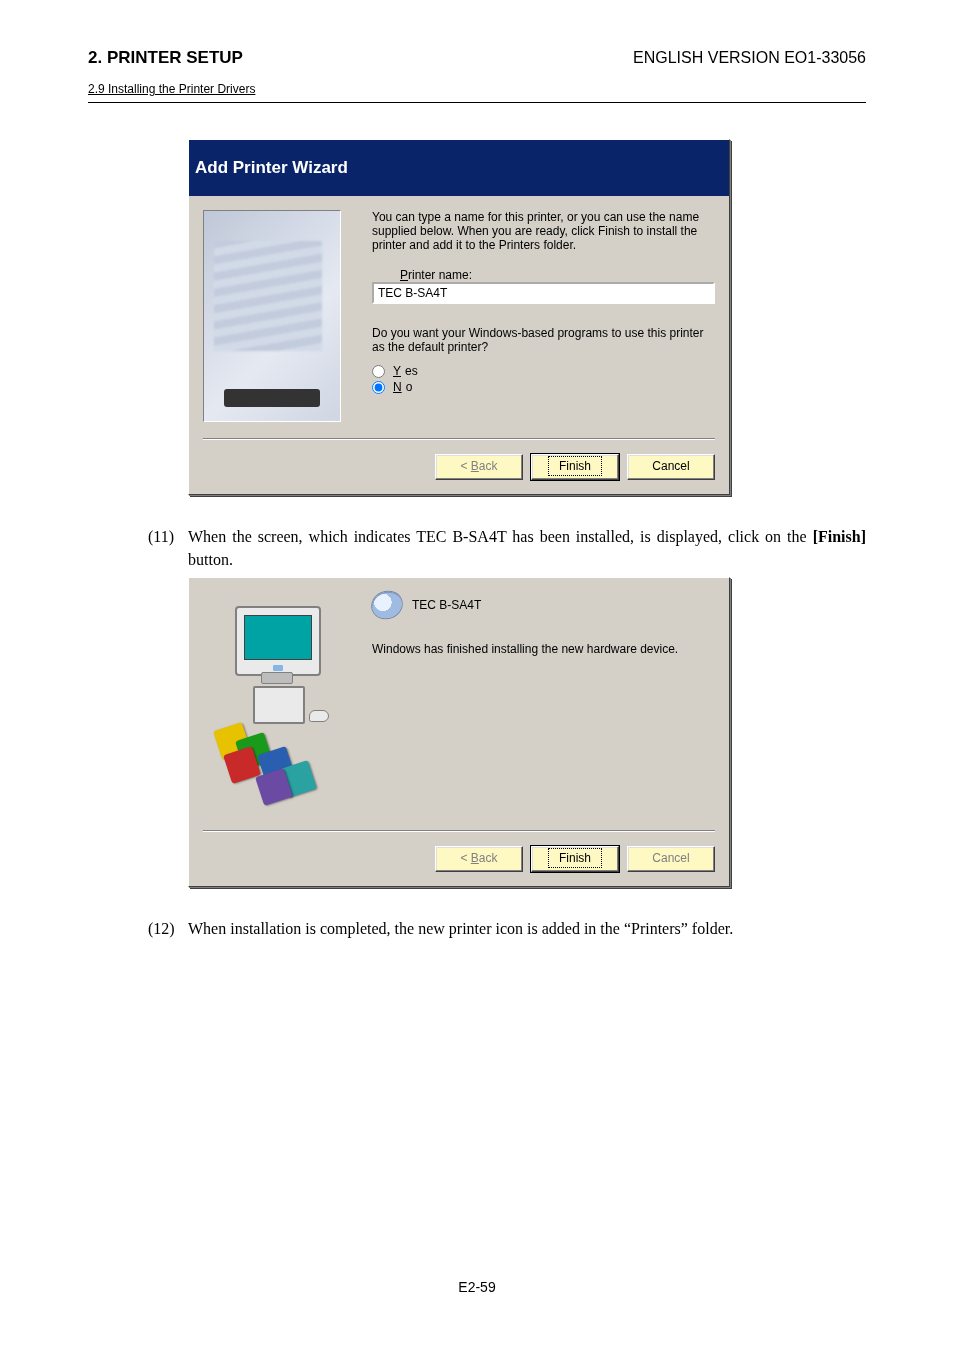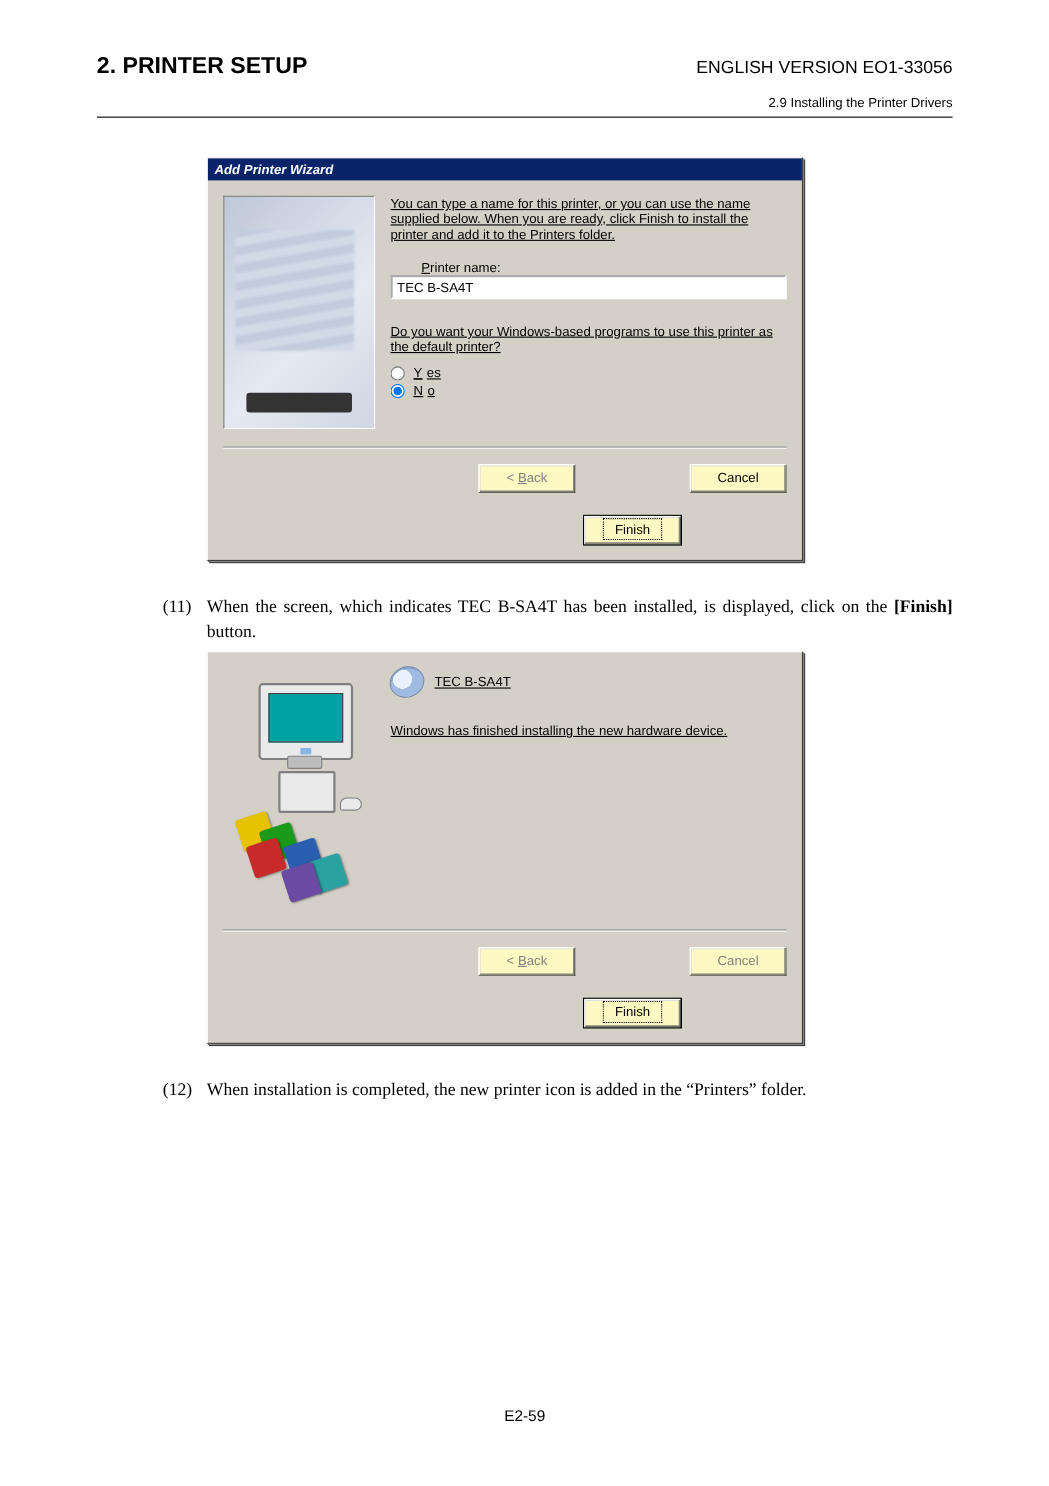--- a/index.html
+++ b/index.html
@@ -18,31 +18,31 @@
     padding: 48px 88px 60px 88px;
   }
   .header-row {
     display: flex;
     justify-content: space-between;
     align-items: baseline;
   }
   .header-left {
     font-family: Arial, Helvetica, sans-serif;
     font-weight: bold;
-    font-size: 21px;
+    font-size: 17px;
   }
   .header-right {
     font-family: Arial, Helvetica, sans-serif;
     font-size: 16px;
   }
   .subheader {
     font-family: Arial, Helvetica, sans-serif;
     font-size: 12px;
-    text-align: right;
     margin-top: 14px;
+    text-decoration: underline;
   }
   hr.rule {
     border: none;
     border-top: 1px solid #000;
     margin: 6px 0 0 0;
   }
   .body-content {
     margin-top: 36px;
   }
   .instr {
@@ -69,33 +69,31 @@
     background: #d4d0c8;
     box-shadow: 1px 1px 0 #808080, 2px 2px 0 #404040;
     border: 1px solid #fff;
     border-right-color: #404040;
     border-bottom-color: #404040;
   }
   .dlg-title {
     background: #0a246a;
     color: #fff;
     font-family: Tahoma, Arial, sans-serif;
-    font-size: 12px;
+    font-size: 17px;
     font-weight: bold;
-    padding: 3px 6px;
-    font-style: italic;
+    padding: 18px 6px;
   }
   .dlg-body {
     padding: 14px 14px 6px 14px;
     display: flex;
-    gap: 14px;
+    gap: 31px;
     font-family: Tahoma, Arial, sans-serif;
     font-size: 12px;
     color: #000;
-    text-decoration: underline;
   }
   .wizard-art {
     width: 136px;
     height: 210px;
     background: linear-gradient(135deg, #bfc8d8, #e5e9f2 60%, #cfd6e2);
     border: 1px solid #808080;
     border-right-color: #fff;
     border-bottom-color: #fff;
     position: relative;
     overflow: hidden;
@@ -163,21 +161,20 @@
     border-left-color: #fff;
     box-shadow: inset -1px -1px 0 #808080, inset 1px 1px 0 #dfdfdf;
   }
   .btn.disabled {
     color: #808080;
     border-top-color: #fff;
     border-left-color: #fff;
   }
   .btn.default {
     outline: 1px solid #000;
-    margin-top: 47px;
   }
   .btn.default .inner {
     border: 1px dotted #000;
     display: inline-block;
     padding: 0 10px;
     line-height: 18px;
   }
 
   
   .wizard-art2 {

